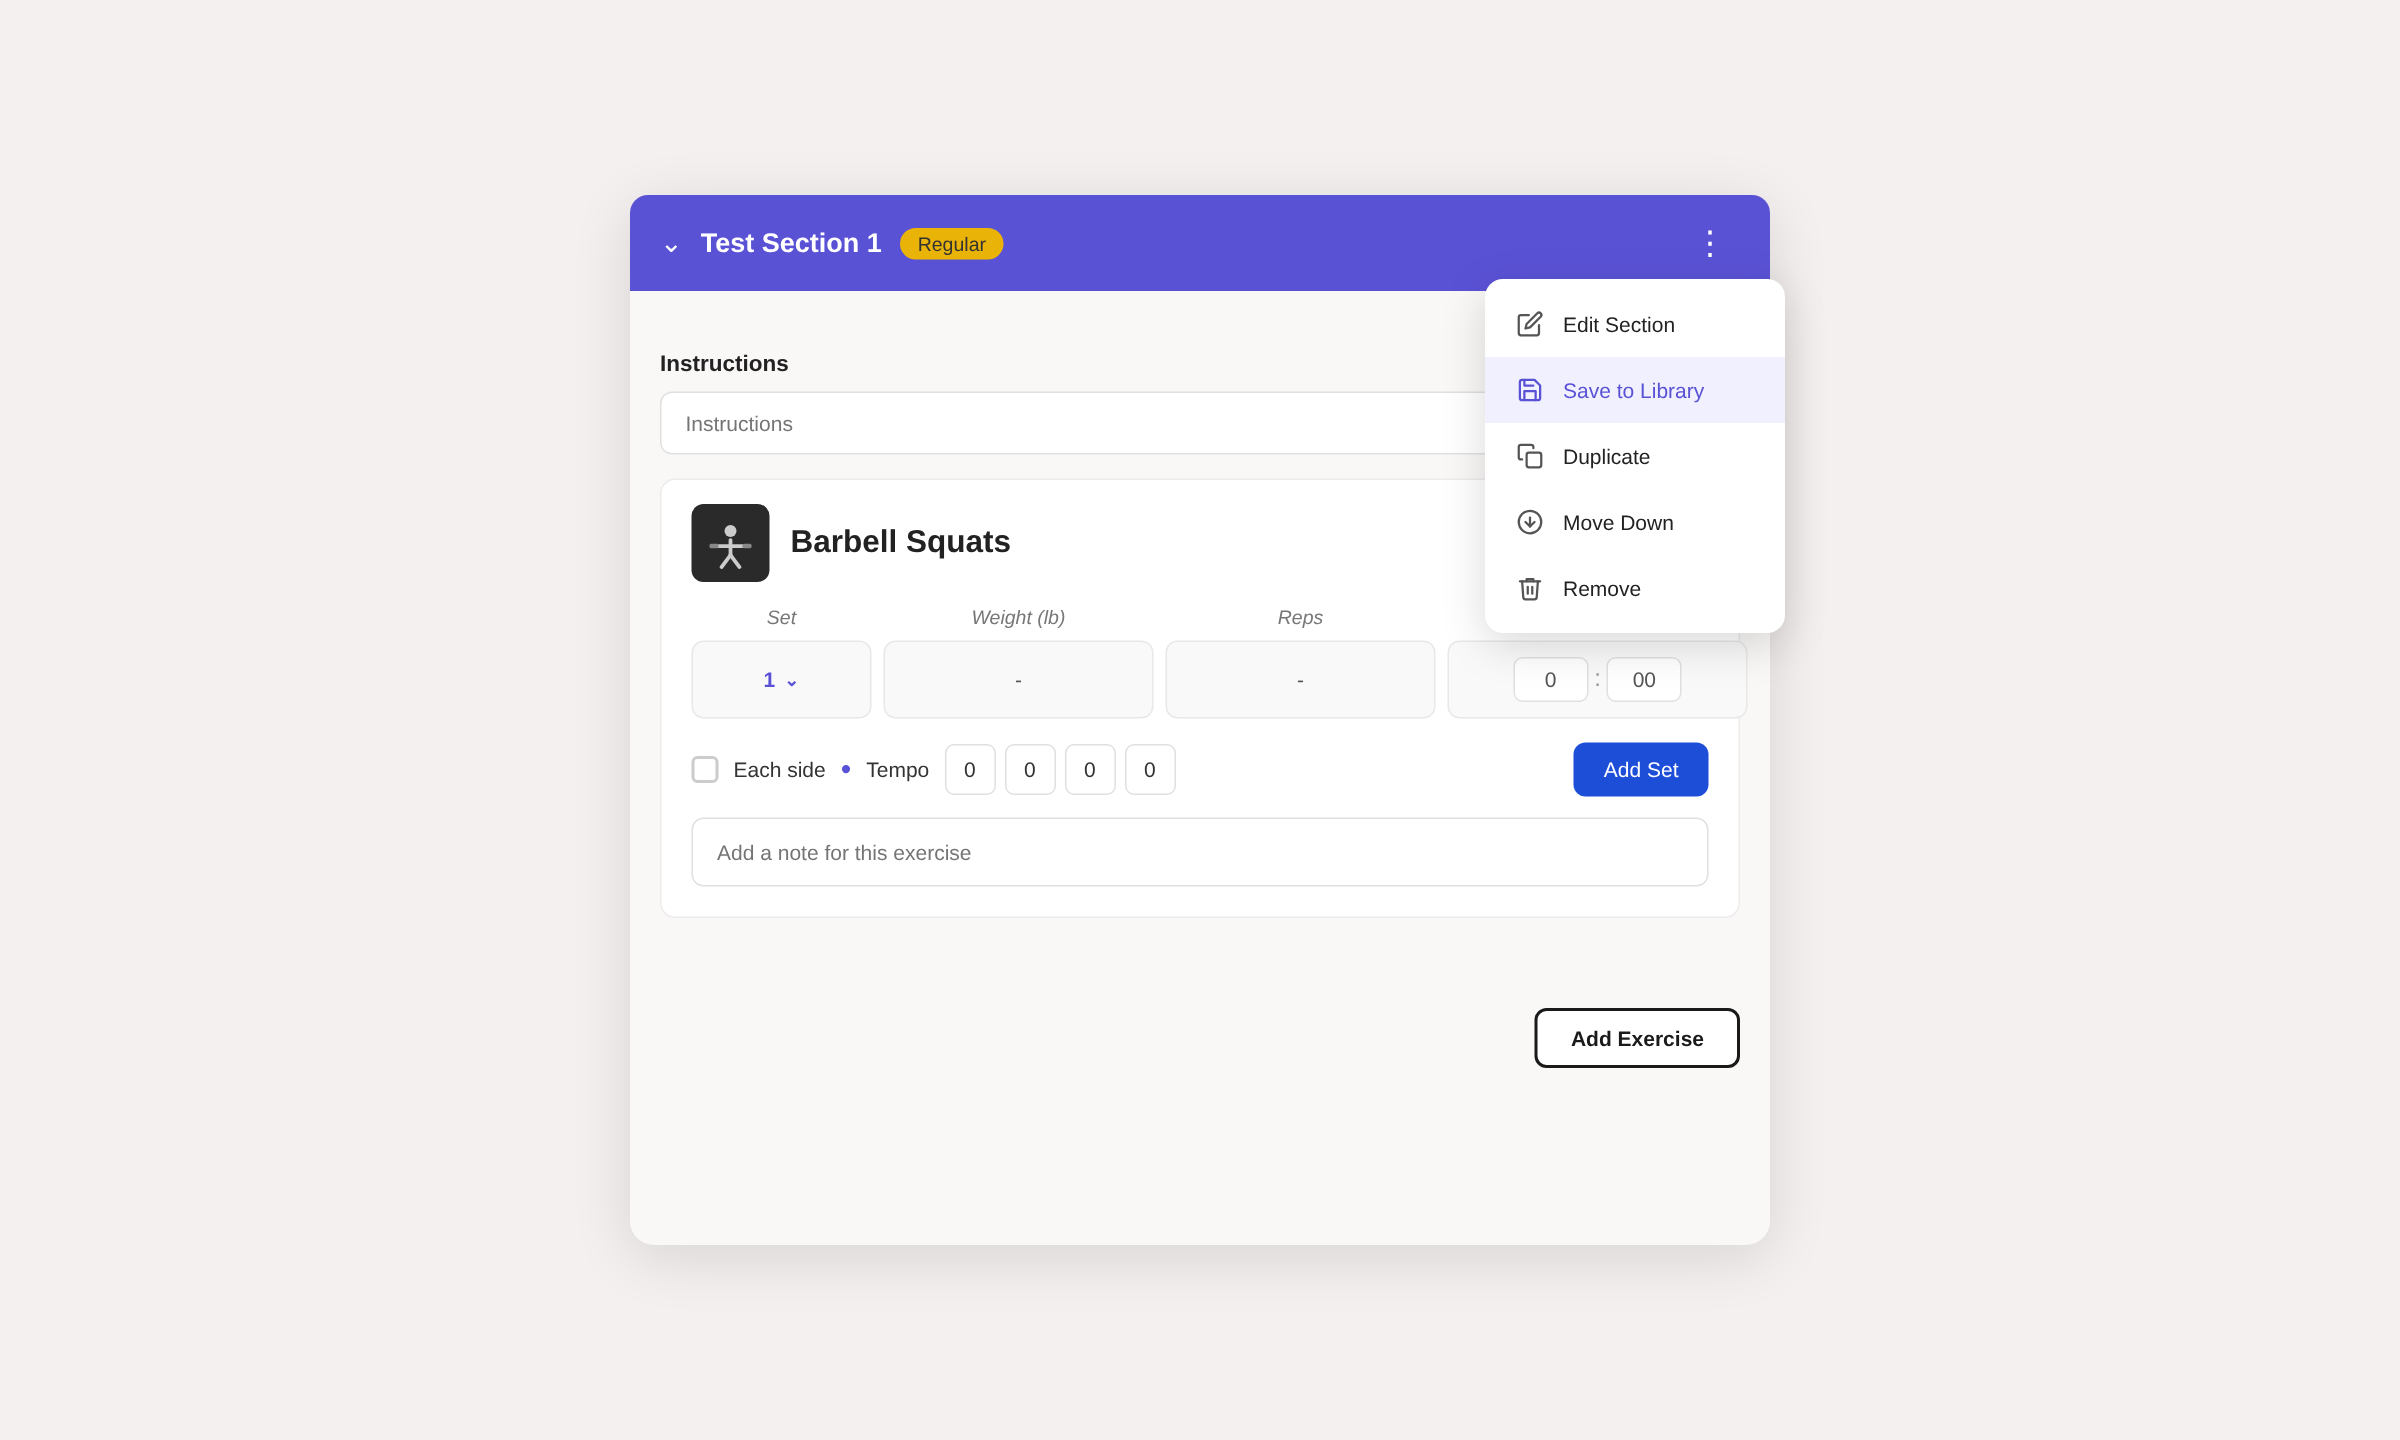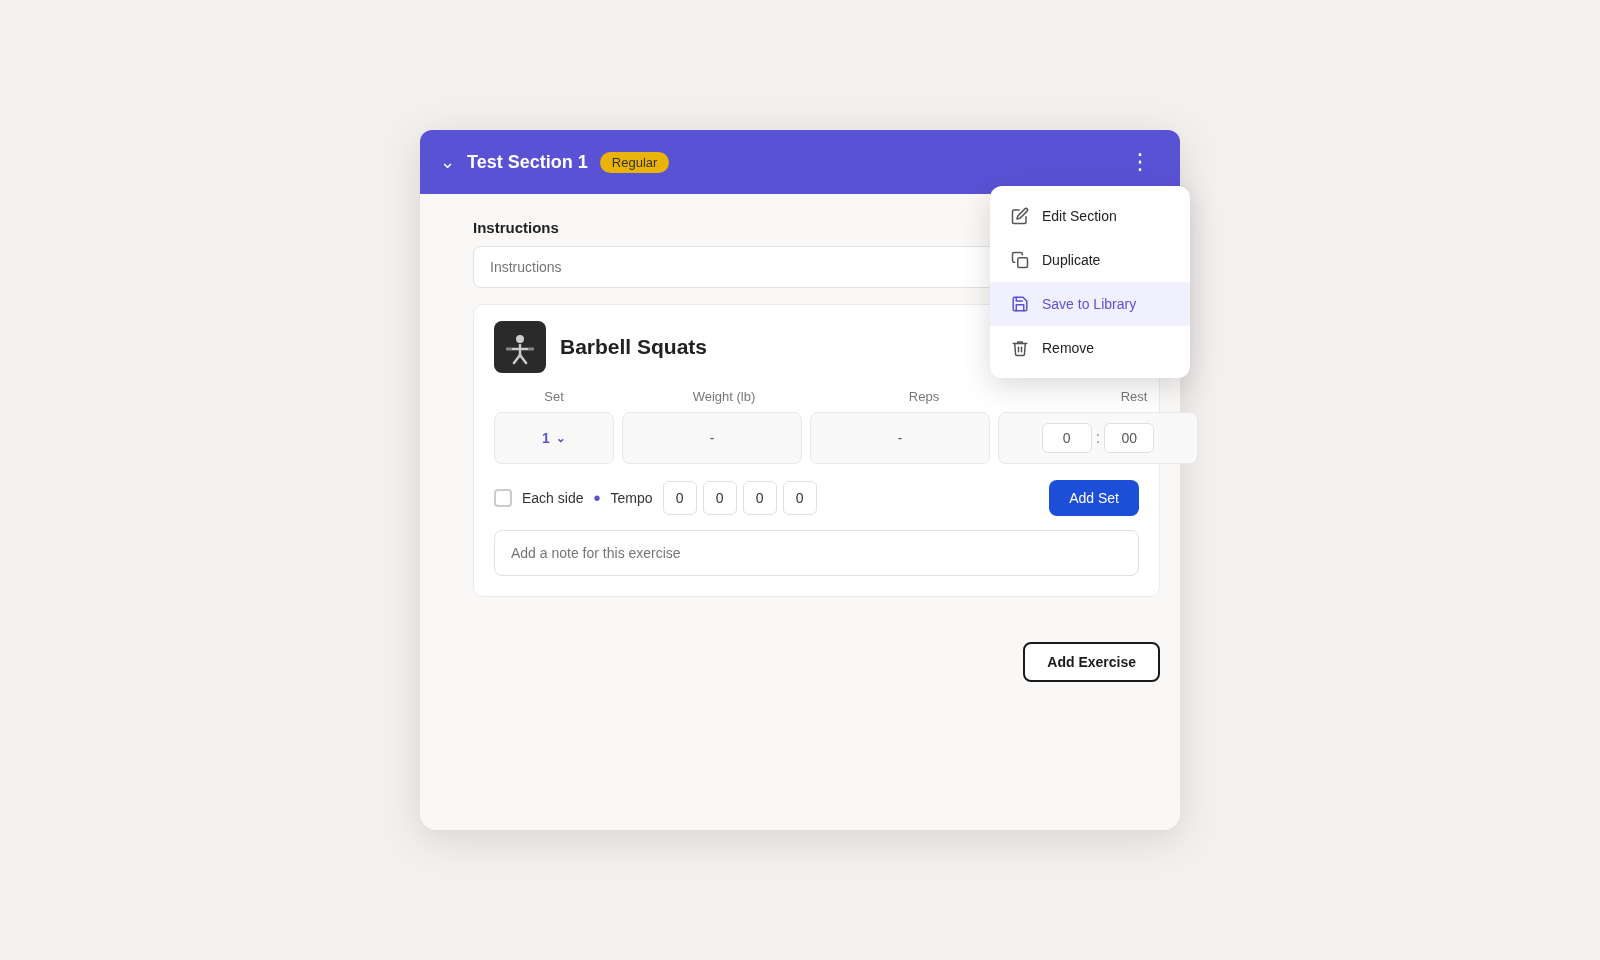--- a/index.html
+++ b/index.html
@@ -109,22 +109,21 @@
       width: 20px;
       height: 20px;
       flex-shrink: 0;
       display: flex;
       align-items: center;
       justify-content: center;
     }
 
     
     .content-area {
-      padding: 25px 20px;
-      margin-left: 33px;
+      padding: 40px 20px;
     }
 
     .instructions-label {
       font-size: 15px;
       font-weight: 600;
       color: #222;
       margin-bottom: 10px;
     }
 
     .instructions-input {
@@ -178,22 +177,23 @@
     }
 
     
     .exercise-table {
       width: 100%;
     }
 
     .table-header-row {
       display: grid;
       grid-template-columns: 120px 180px 180px 200px;
-      gap: 20px;
+      gap: 8px;
       margin-bottom: 8px;
+      font-style: italic;
     }
 
     .table-header-cell {
       font-size: 13px;
       color: #777;
       font-weight: 500;
       text-align: center;
     }
 
     .table-data-row {
@@ -363,41 +363,51 @@
       <div class="context-menu-item">
         <span class="menu-icon">
           <svg width="18" height="18" viewBox="0 0 24 24" fill="none" stroke="#555" stroke-width="2" stroke-linecap="round" stroke-linejoin="round">
             <path d="M11 4H4a2 2 0 0 0-2 2v14a2 2 0 0 0 2 2h14a2 2 0 0 0 2-2v-7"></path>
             <path d="M18.5 2.5a2.121 2.121 0 0 1 3 3L12 15l-4 1 1-4 9.5-9.5z"></path>
           </svg>
         </span>
         <span>Edit Section</span>
       </div>
 
-      <div class="context-menu-item">
-        <span class="menu-icon">
-          <svg width="18" height="18" viewBox="0 0 24 24" fill="none" stroke="#555" stroke-width="2" stroke-linecap="round" stroke-linejoin="round">
-            <rect x="9" y="9" width="13" height="13" rx="2" ry="2"></rect>
-            <path d="M5 15H4a2 2 0 0 1-2-2V4a2 2 0 0 1 2-2h9a2 2 0 0 1 2 2v1"></path>
-          </svg>
-        </span>
-        <span>Duplicate</span>
-      </div>
-
       <div class="context-menu-item active">
         <span class="menu-icon">
           <svg width="18" height="18" viewBox="0 0 24 24" fill="none" stroke="#5a52d5" stroke-width="2" stroke-linecap="round" stroke-linejoin="round">
             <path d="M19 21H5a2 2 0 0 1-2-2V5a2 2 0 0 1 2-2h11l5 5v11a2 2 0 0 1-2 2z"></path>
             <polyline points="17 21 17 13 7 13 7 21"></polyline>
             <polyline points="7 3 7 8 15 8"></polyline>
           </svg>
         </span>
         <span style="color:#5a52d5;">Save to Library</span>
       </div>
 
+      <div class="context-menu-item">
+        <span class="menu-icon">
+          <svg width="18" height="18" viewBox="0 0 24 24" fill="none" stroke="#555" stroke-width="2" stroke-linecap="round" stroke-linejoin="round">
+            <rect x="9" y="9" width="13" height="13" rx="2" ry="2"></rect>
+            <path d="M5 15H4a2 2 0 0 1-2-2V4a2 2 0 0 1 2-2h9a2 2 0 0 1 2 2v1"></path>
+          </svg>
+        </span>
+        <span>Duplicate</span>
+      </div>
+
+      <div class="context-menu-item">
+        <span class="menu-icon">
+          <svg width="18" height="18" viewBox="0 0 24 24" fill="none" stroke="#555" stroke-width="2" stroke-linecap="round" stroke-linejoin="round">
+            <circle cx="12" cy="12" r="10"></circle>
+            <polyline points="8 12 12 16 16 12"></polyline>
+            <line x1="12" y1="8" x2="12" y2="16"></line>
+          </svg>
+        </span>
+        <span>Move Down</span>
+      </div>
 
       <div class="context-menu-item">
         <span class="menu-icon">
           <svg width="18" height="18" viewBox="0 0 24 24" fill="none" stroke="#555" stroke-width="2" stroke-linecap="round" stroke-linejoin="round">
             <polyline points="3 6 5 6 21 6"></polyline>
             <path d="M19 6l-1 14a2 2 0 0 1-2 2H8a2 2 0 0 1-2-2L5 6"></path>
             <path d="M10 11v6"></path>
             <path d="M14 11v6"></path>
             <path d="M9 6V4h6v2"></path>
           </svg>

